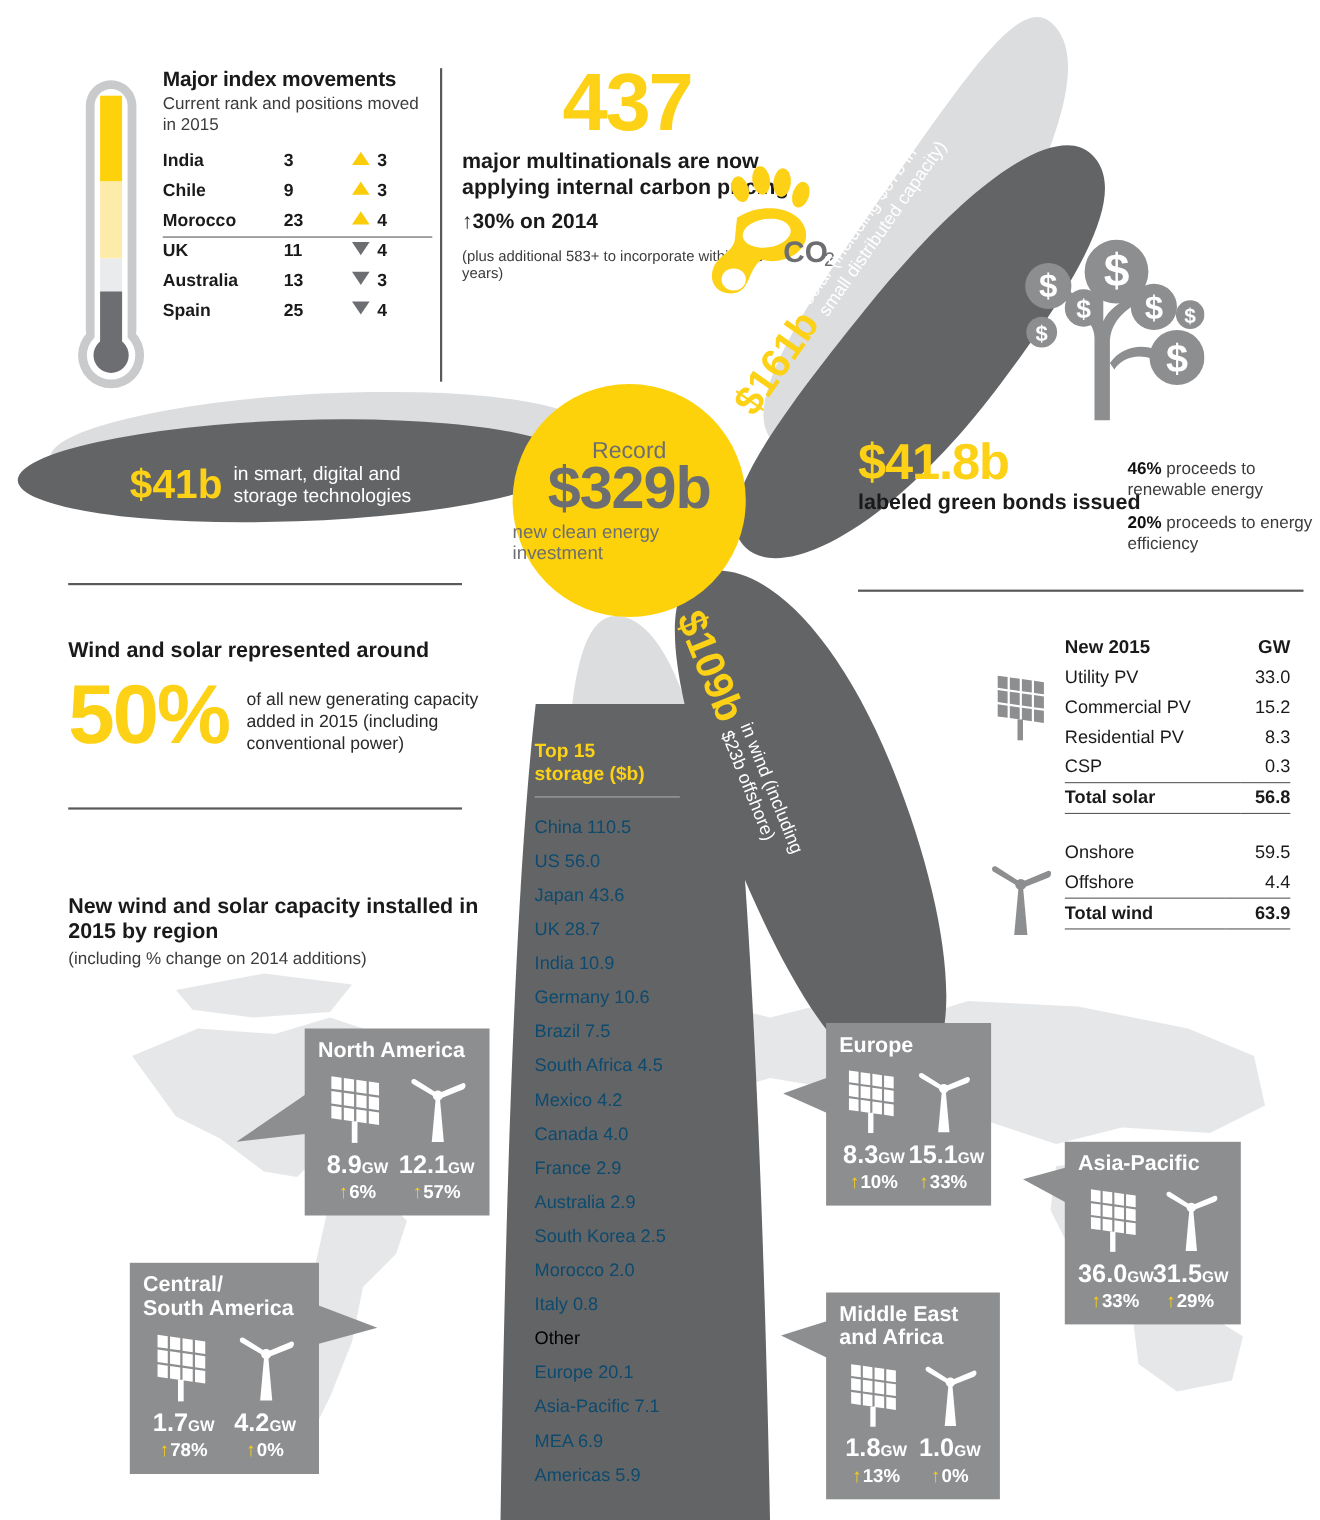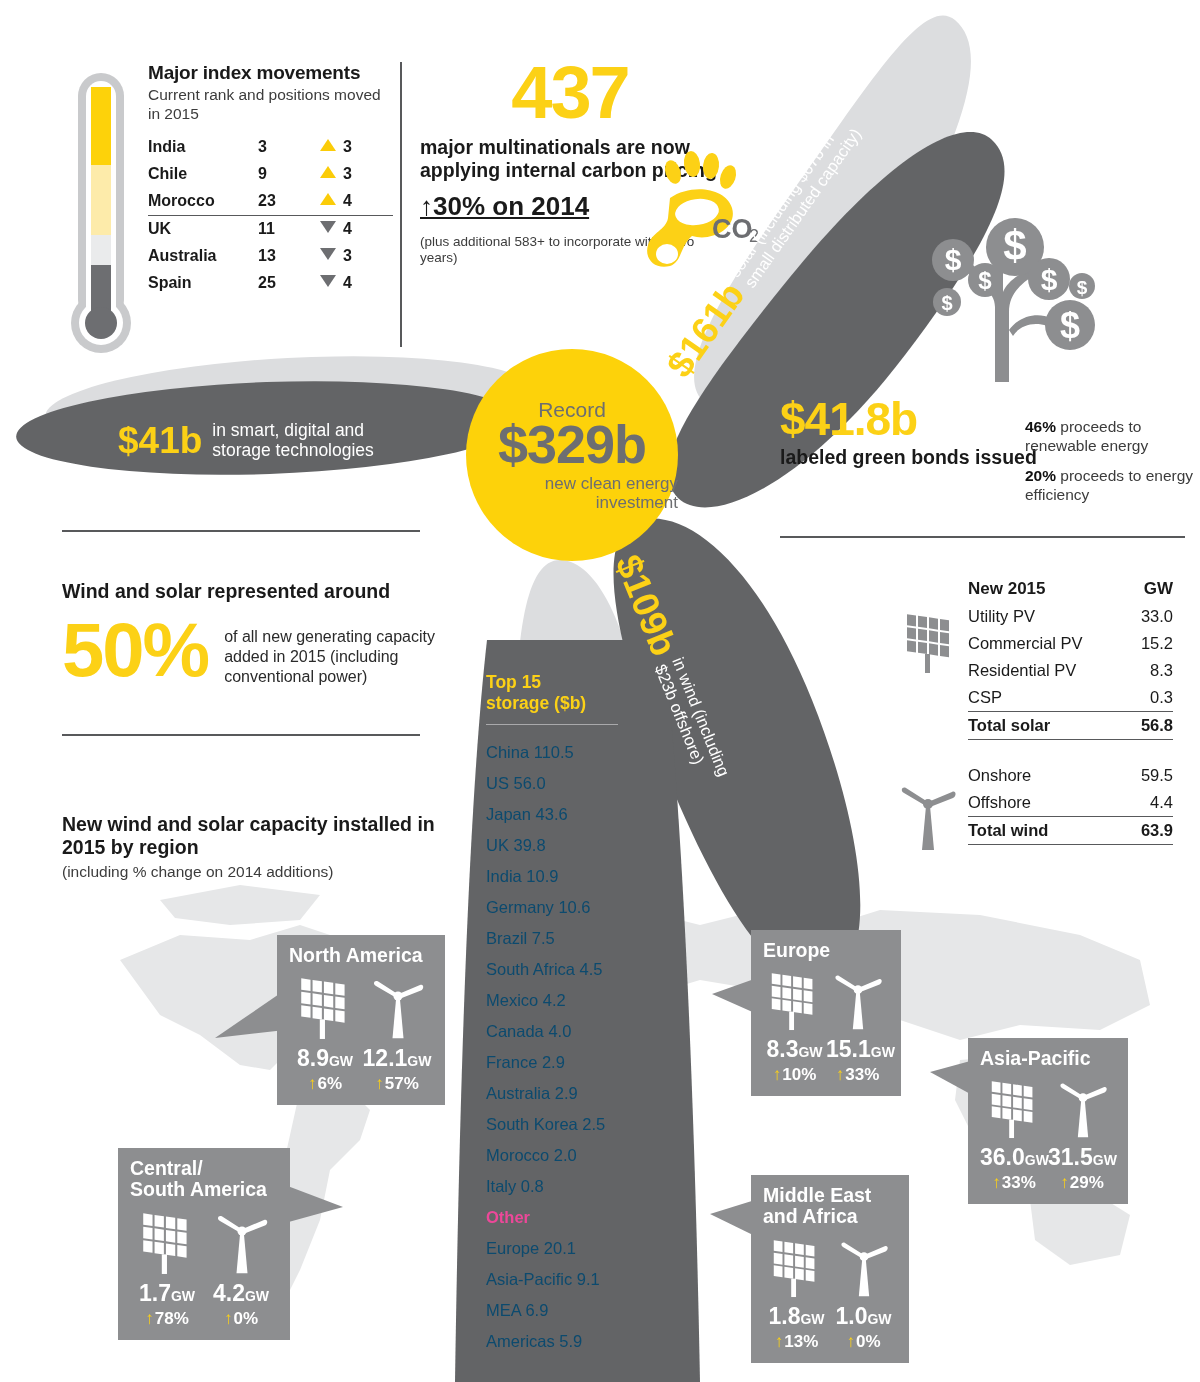--- a/index.html
+++ b/index.html
@@ -32,31 +32,31 @@
   .idx-row-div td{border-bottom:1.6px solid #58595b;}
 
   
   #v-rule{left:400px;top:62px;width:2px;height:285px;background:#58595b;}
 
   
   #block437{left:420px;top:58px;width:300px;}
   .big-yellow{color:#fcd116;font-weight:bold;line-height:.95;text-align:center;}
   #n437{font-size:74px;letter-spacing:-2px;}
   #t437{font-size:19.5px;font-weight:bold;line-height:1.16;margin-top:8px;}
-  #pct437{font-size:26px;font-weight:bold;margin-top:9px;text-decoration:underline;}
+  #pct437{font-size:19px;font-weight:bold;margin-top:9px;}
   #note437{font-size:13.5px;color:#3c3c3c;line-height:1.22;margin-top:12px;}
   #co2-footprint{left:640px;top:150px;width:120px;height:135px;}
 
   
   #turbine{left:0;top:0;width:1200px;height:1382px;pointer-events:none;}
 
   
   #hub{left:466px;top:349px;width:212px;height:212px;border-radius:50%;
        background:#fdd20a;display:flex;flex-direction:column;align-items:center;justify-content:center;
-       color:#6d6e71;text-align:right;}
+       color:#6d6e71;text-align:left;}
   #hub .rec{font-size:21px;margin-bottom:-6px;}
   #hub .amt{font-size:54px;font-weight:bold;letter-spacing:-1px;line-height:1.05;}
   #hub .sub{font-size:17px;line-height:1.12;margin-top:2px;}
 
   
   .blade-txt{position:absolute;transform-origin:left center;white-space:nowrap;}
   #txt161{left:676px;top:352px;transform:rotate(-55deg);}
   #txt161 .amt{font-size:37px;font-weight:bold;color:#fcd116;display:inline-block;vertical-align:middle;}
   #txt161 .desc{font-size:16.5px;color:#ffffff;display:inline-block;vertical-align:middle;line-height:1.13;margin-left:8px;}
 
@@ -67,21 +67,21 @@
   #txt109{left:626px;top:536px;transform:rotate(68deg);}
   #txt109 .amt{font-size:37px;font-weight:bold;color:#fcd116;display:inline-block;vertical-align:middle;}
   #txt109 .desc{font-size:16.5px;color:#ffffff;display:inline-block;vertical-align:middle;line-height:1.13;margin-left:8px;}
 
   
   #top15{left:486px;top:672px;width:175px;}
   #top15 .hd{color:#fcd116;font-size:17.5px;font-weight:bold;line-height:1.22;}
   #top15 .hr{height:1.5px;background:#a9a9ab;margin:9px 0 12px 0;width:132px;}
   #top15 ul{list-style:none;margin:0;padding:0;}
   #top15 li{color:#0c4a6e;font-size:16.5px;line-height:1.88;white-space:nowrap;}
-  #top15 li.other{font-weight:bold;color:#ec4899;}
+  #top15 li.other{font-weight:normal;color:#000000;}
 
   
   #bonds{left:780px;top:396px;width:410px;}
   #bonds-amt{font-size:46px;font-weight:bold;color:#fcd116;line-height:1;letter-spacing:-1px;}
   #bonds-label{font-size:19.5px;font-weight:bold;line-height:1.16;margin-top:4px;}
   #bonds-right{position:absolute;left:245px;top:22px;width:175px;}
   #bonds-right p{margin:0 0 12px 0;font-size:15.5px;color:#3c3c3c;line-height:1.2;}
   #bonds-right b{color:#111;}
   #bonds-rule{left:780px;top:536px;width:405px;height:1.6px;background:#58595b;}
 
@@ -287,35 +287,35 @@
 <div class="abs" id="top15">
   <div class="hd">
     <span>Top 15</span><br>
     <span>storage ($b)</span>
   </div>
   <div class="hr"></div>
   <ul>
     <li>China 110.5</li>
     <li>US 56.0</li>
     <li>Japan 43.6</li>
-    <li>UK 39.8</li>
+    <li>UK 28.7</li>
     <li>India 10.9</li>
     <li>Germany 10.6</li>
     <li>Brazil 7.5</li>
     <li>South Africa 4.5</li>
     <li>Mexico 4.2</li>
     <li>Canada 4.0</li>
     <li>France 2.9</li>
     <li>Australia 2.9</li>
     <li>South Korea 2.5</li>
     <li>Morocco 2.0</li>
     <li>Italy 0.8</li>
     <li class="other">Other</li>
     <li>Europe 20.1</li>
-    <li>Asia-Pacific 9.1</li>
+    <li>Asia-Pacific 7.1</li>
     <li>MEA 6.9</li>
     <li>Americas 5.9</li>
   </ul>
 </div>
 
 <div class="abs" id="bonds">
   <div id="bonds-amt">$41.8b</div>
   <div id="bonds-label">labeled green bonds issued</div>
   <div id="bonds-right">
     <p><b>46%</b><span> proceeds to renewable energy</span></p>

